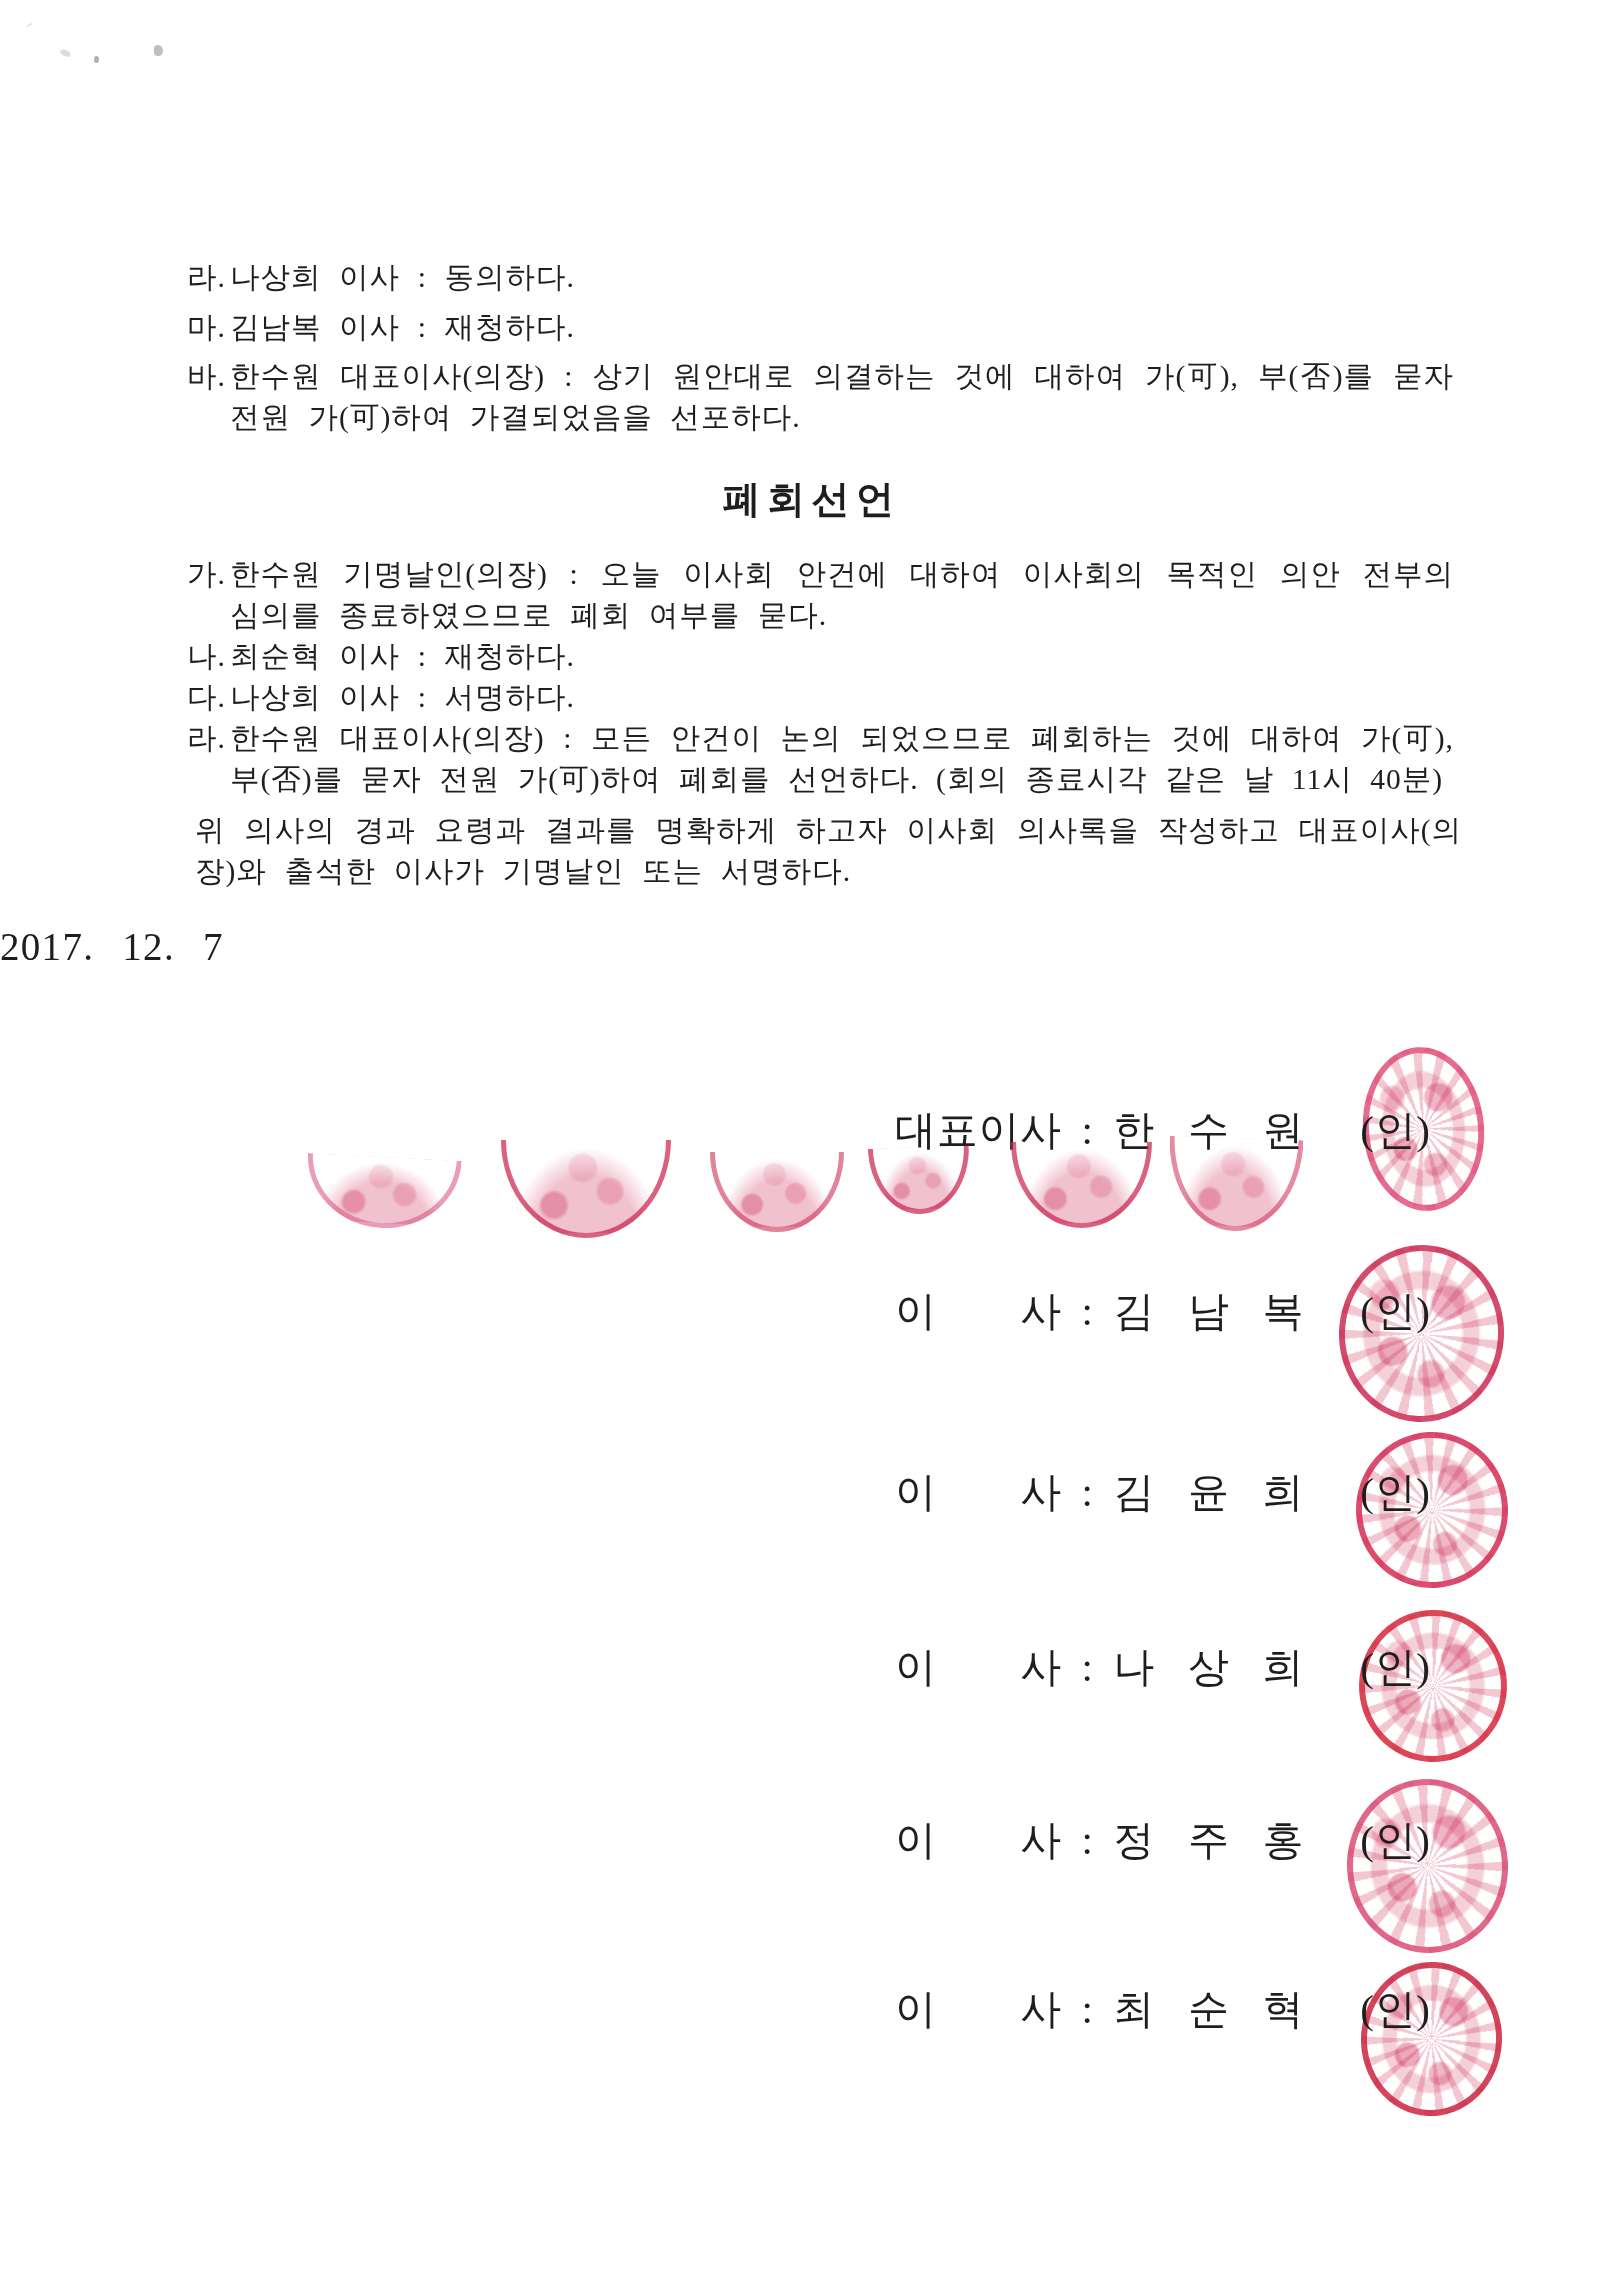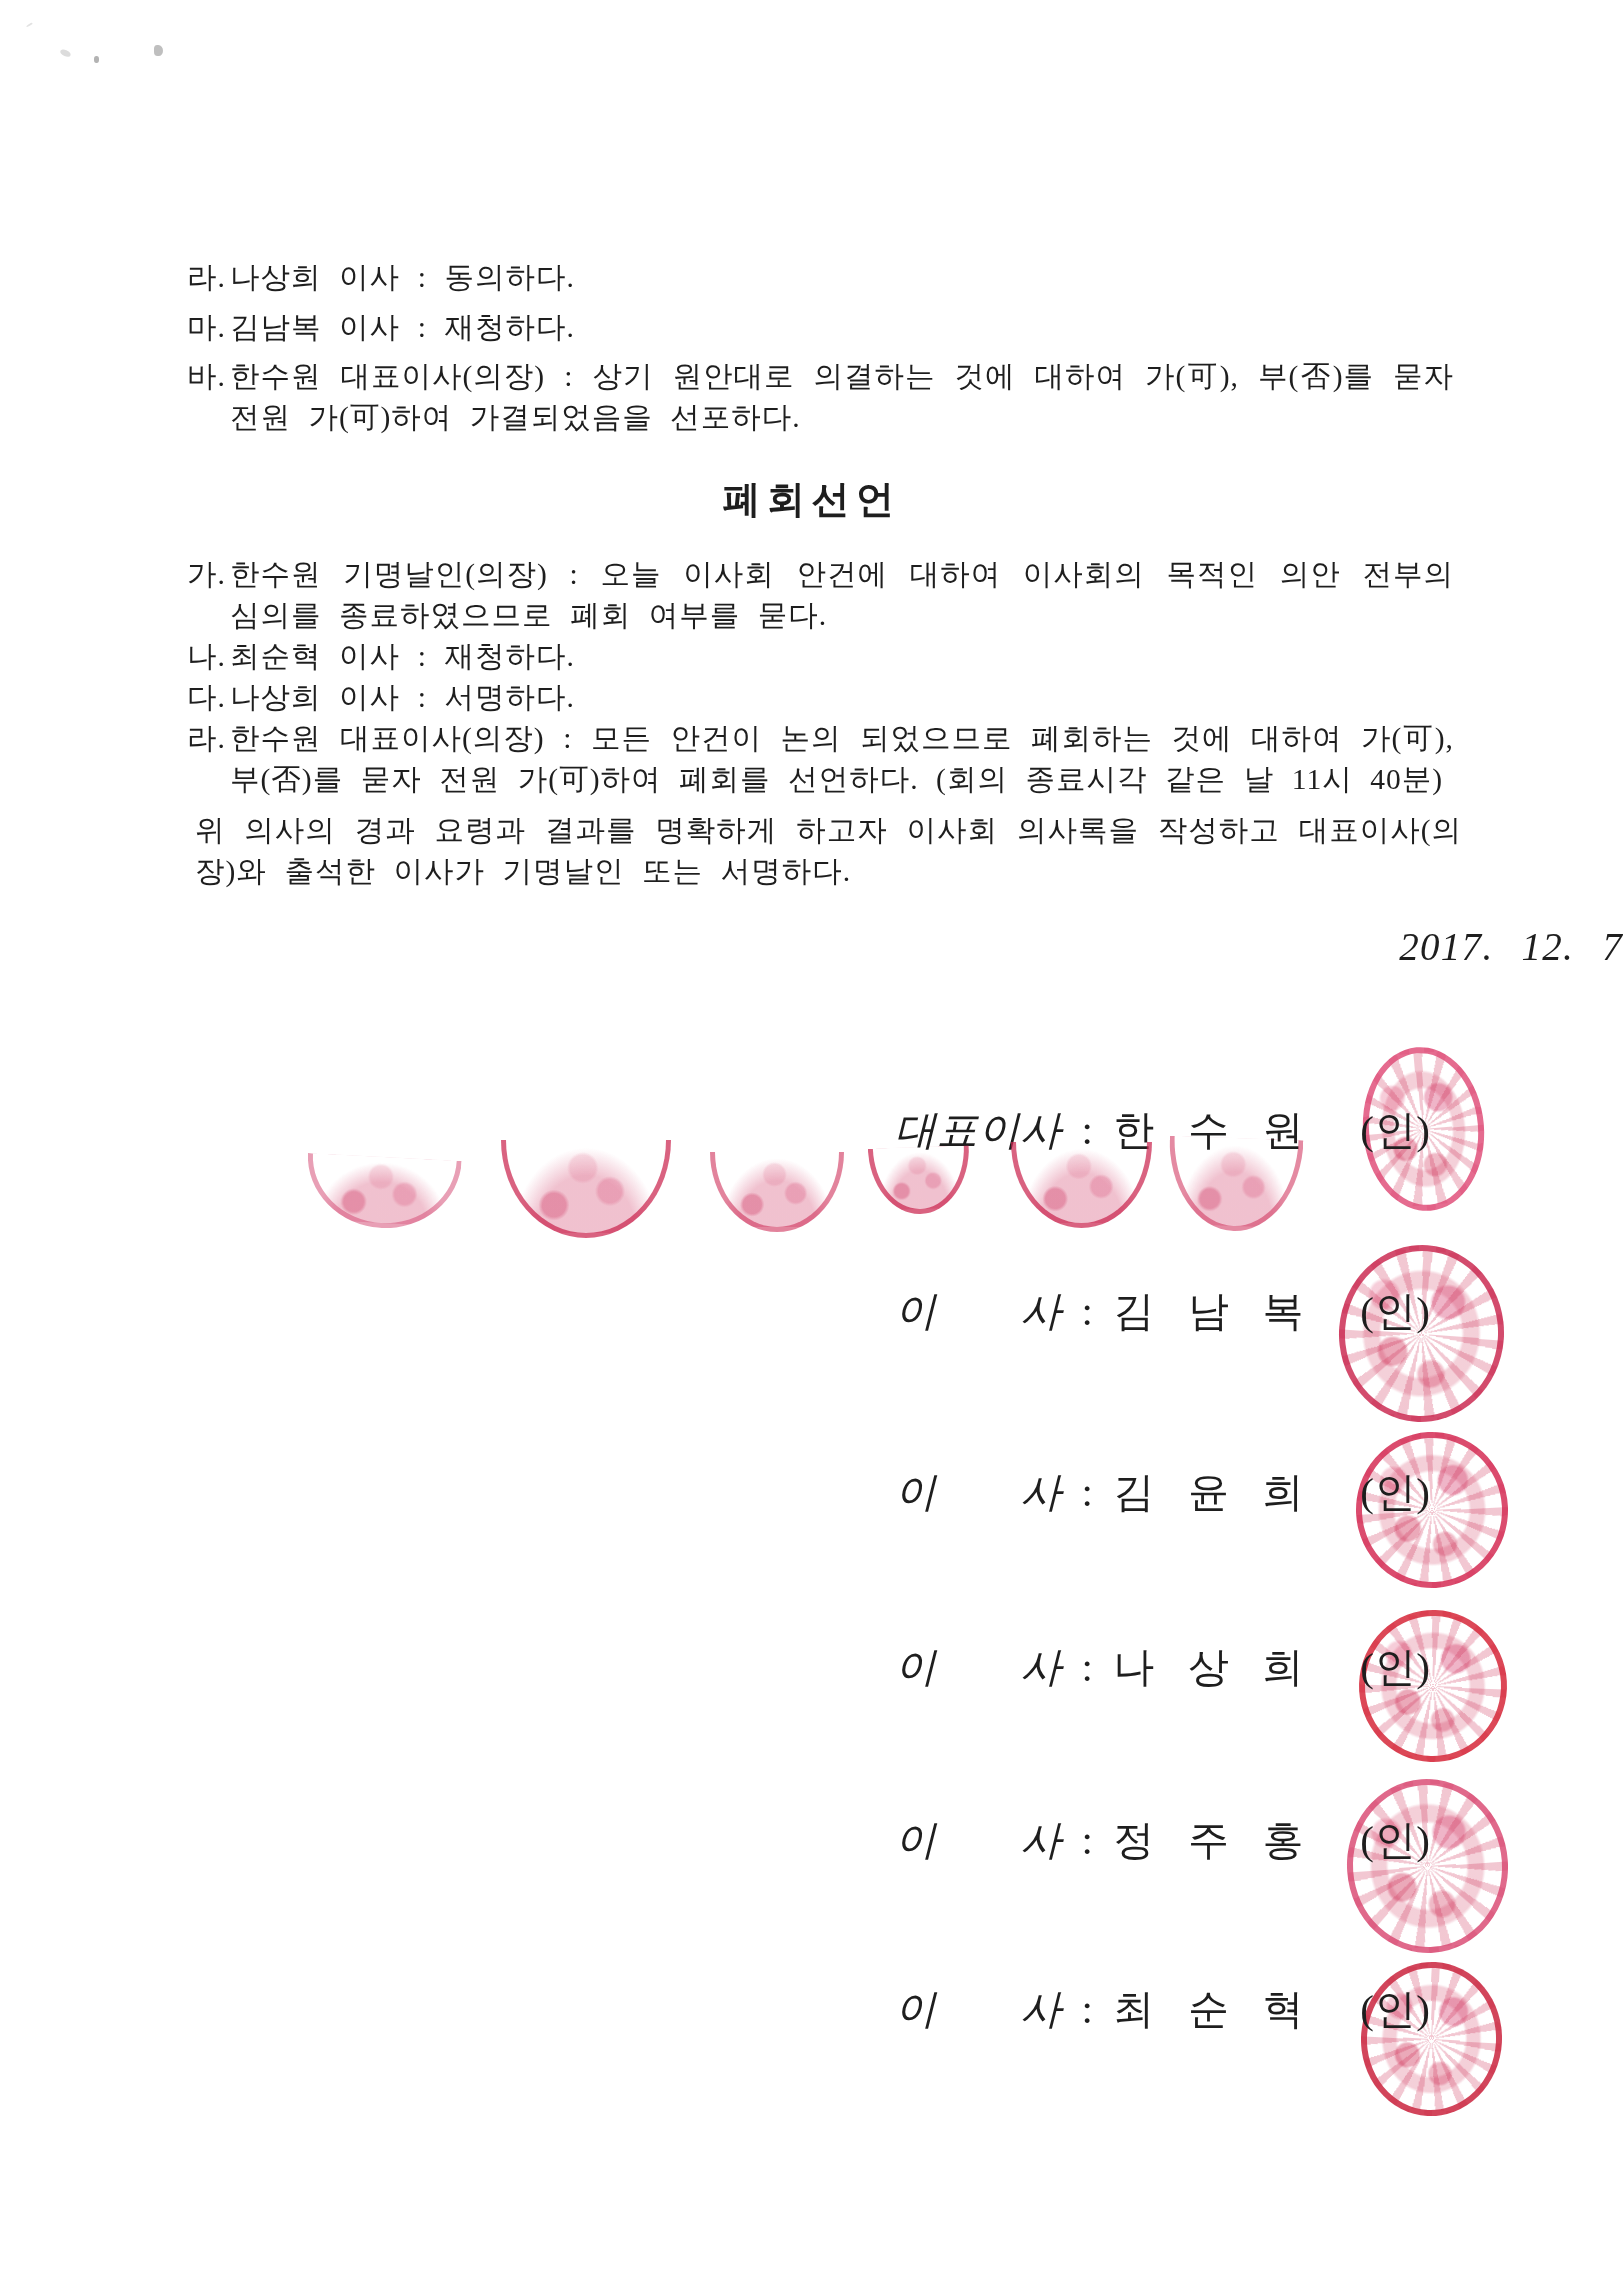--- a/index.html
+++ b/index.html
@@ -31,27 +31,27 @@
   .list2{top:554px;}
   .list2 .li{margin-bottom:0;}
 
   .heading{position:absolute;top:449px;left:0;width:100%;text-align:center;
            font-size:38px;font-weight:bold;letter-spacing:6.5px;}
 
   .closing{position:absolute;top:802px;left:187px;width:1267px;
            font-size:29.5px;line-height:41px;letter-spacing:1px;word-spacing:9.2px;
            text-align:justify;margin:8px;}
 
-  .date{position:absolute;top:924px;left:0;width:100%;text-align:right;
-        font-size:39px;letter-spacing:1.3px;word-spacing:17px;font-style:italic;}
+  .date{position:absolute;top:924px;left:0;width:100%;text-align:left;
+        font-size:39px;letter-spacing:1.3px;word-spacing:17px;}
 
   
   .sig-row{position:absolute;left:895px;width:589px;display:flex;align-items:baseline;
            font-size:41px;letter-spacing:0.7px;white-space:nowrap;}
-  .sig-row .sig-title{display:inline-block;width:167px;text-align:justify;text-align-last:justify;font-style:italic;}
+  .sig-row .sig-title{display:inline-block;width:167px;text-align:justify;text-align-last:justify;}
   .sig-row .sig-colon{margin:0 19.6px;}
   .sig-row .sig-name{word-spacing:22px;text-align:right;}
   .sig-row .sig-seal-label{margin-left:56px;position:relative;z-index:3;}
   .sig-r1{top:1103px;}
   .sig-r2{top:1284px;}
   .sig-r3{top:1465px;}
   .sig-r4{top:1640px;}
   .sig-r5{top:1813px;}
   .sig-r6{top:1982px;}
 

